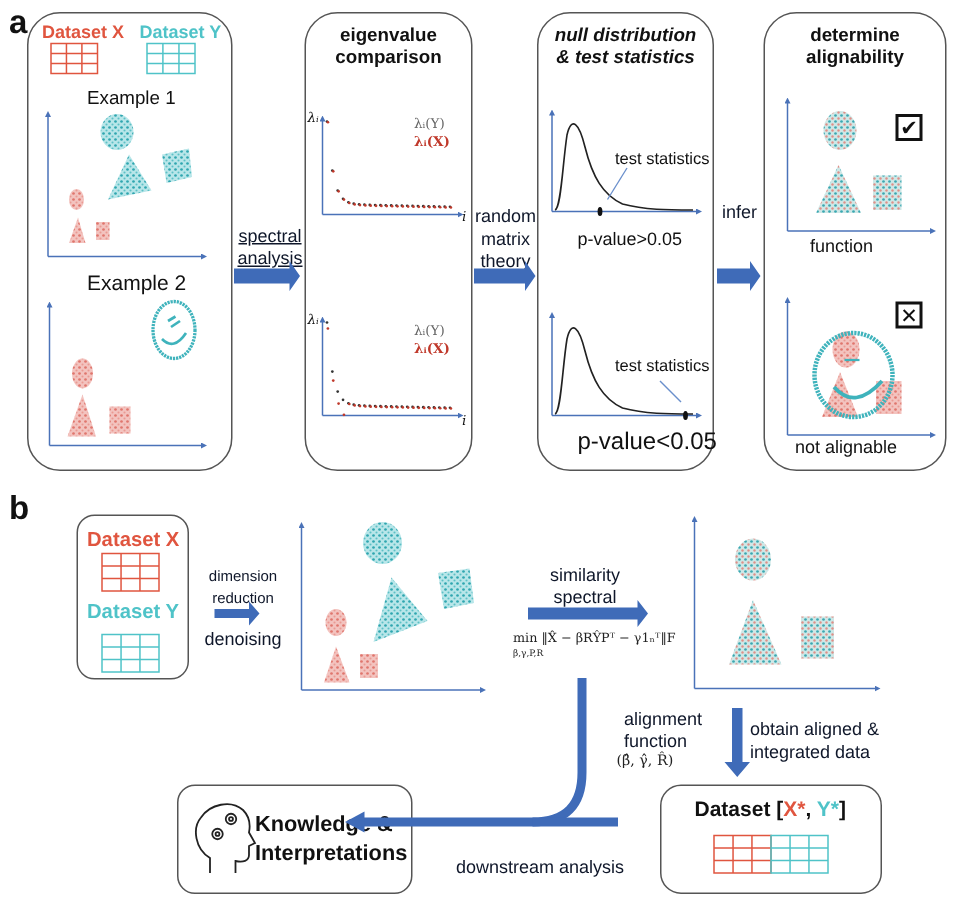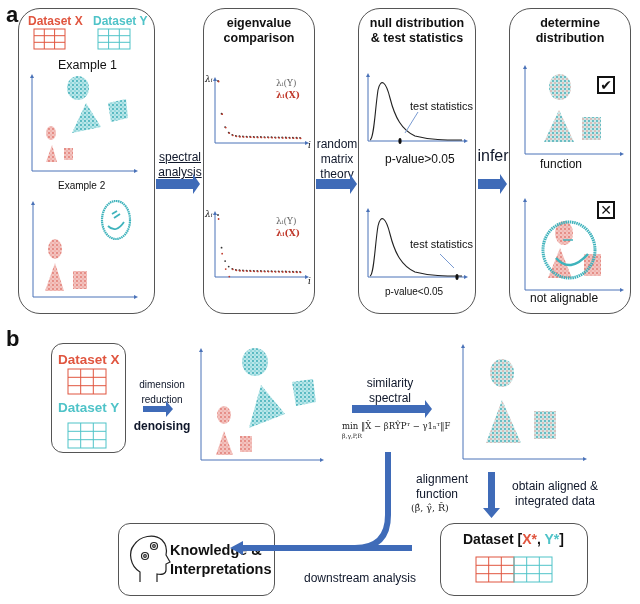--- a/index.html
+++ b/index.html
@@ -20,74 +20,74 @@
 <div class="plabel" style="left:6px;top:2px;">a</div>
 
 <div class="panel" style="left:18px;top:8px;width:137px;height:306px;"></div>
 <div class="panel" style="left:203px;top:8px;width:112px;height:306px;"></div>
 <div class="panel" style="left:358px;top:8px;width:118px;height:306px;"></div>
 <div class="panel" style="left:509px;top:8px;width:122px;height:306px;"></div>
 
 <div class="abs bold" style="left:28px;top:14px;font-size:12px;color:#e0553f;">Dataset X</div>
 <div class="abs bold" style="left:93px;top:14px;font-size:12px;color:#4fc3c8;">Dataset Y</div>
 <div class="abs" style="left:58px;top:58px;font-size:12.5px;">Example 1</div>
-<div class="abs" style="left:58px;top:180px;font-size:10px;">Example 2</div>
+<div class="abs" style="left:58px;top:180px;font-size:14px;">Example 2</div>
 
 <div class="ttl" style="left:203px;top:16px;width:112px;white-space:pre-line;">eigenvalue
 comparison</div>
-<div class="ttl" style="left:358px;top:16px;width:118px;white-space:pre-line;">null distribution
+<div class="ttl" style="left:358px;top:16px;width:118px;white-space:pre-line;font-style:italic;">null distribution
 &amp; test statistics</div>
 <div class="ttl" style="left:509px;top:16px;width:122px;white-space:pre-line;">determine
-distribution</div>
+alignability</div>
 
 <div class="lbl" style="left:152px;top:150px;width:56px;white-space:pre-line;font-size:12px;text-decoration:underline;">spectral
 analysis</div>
 <div class="lbl" style="left:313px;top:137px;width:48px;white-space:pre-line;font-size:12px;">random
 matrix
 theory</div>
-<div class="lbl" style="left:476px;top:148px;width:34px;font-size:16px;">infer</div>
+<div class="lbl" style="left:476px;top:134px;width:34px;font-size:12px;">infer</div>
 
 <div class="abs" style="left:276px;top:78px;font-family:'DejaVu Serif',serif;font-size:9px;color:#666;">λᵢ(Y)</div>
 <div class="abs" style="left:276px;top:90px;font-family:'DejaVu Serif',serif;font-size:9px;color:#c0392b;font-weight:bold;">λᵢ(X)</div>
 <div class="abs" style="left:276px;top:216px;font-family:'DejaVu Serif',serif;font-size:9px;color:#666;">λᵢ(Y)</div>
 <div class="abs" style="left:276px;top:228px;font-family:'DejaVu Serif',serif;font-size:9px;color:#c0392b;font-weight:bold;">λᵢ(X)</div>
 <div class="abs" style="left:205px;top:74px;font-family:'DejaVu Serif',serif;font-size:9px;font-style:italic;">λᵢ</div>
 <div class="abs" style="left:308px;top:140px;font-family:'DejaVu Serif',serif;font-size:9px;font-style:italic;">i</div>
 <div class="abs" style="left:205px;top:209px;font-family:'DejaVu Serif',serif;font-size:9px;font-style:italic;">λᵢ</div>
 <div class="abs" style="left:308px;top:276px;font-family:'DejaVu Serif',serif;font-size:9px;font-style:italic;">i</div>
 
 <div class="abs" style="left:410px;top:100px;font-size:11px;">test statistics</div>
 <div class="abs" style="left:385px;top:152px;font-size:12px;">p-value&gt;0.05</div>
 <div class="abs" style="left:410px;top:238px;font-size:11px;">test statistics</div>
-<div class="abs" style="left:385px;top:286px;font-size:10px;">p-value&lt;0.05</div>
+<div class="abs" style="left:385px;top:286px;font-size:16px;">p-value&lt;0.05</div>
 
 <div class="abs" style="left:540px;top:157px;font-size:12px;">function</div>
 <div class="abs" style="left:530px;top:291px;font-size:12px;">not alignable</div>
 <div class="abs" style="left:597px;top:76px;width:18px;height:18px;border:2px solid #111;box-sizing:border-box;font-size:14px;line-height:14px;text-align:center;font-weight:bold;">✔</div>
 <div class="abs" style="left:597px;top:201px;width:18px;height:18px;border:2px solid #111;box-sizing:border-box;font-size:14px;line-height:14px;text-align:center;font-weight:bold;">✕</div>
 
 <div class="plabel" style="left:6px;top:326px;">b</div>
 <div class="panel" style="left:51px;top:343px;width:75px;height:110px;border-radius:12px;"></div>
 <div class="abs bold" style="left:58px;top:352px;font-size:13.5px;color:#e0553f;">Dataset X</div>
 <div class="abs bold" style="left:58px;top:400px;font-size:13.5px;color:#4fc3c8;">Dataset Y</div>
 
 <div class="lbl" style="left:130px;top:377px;width:64px;white-space:pre-line;font-size:10px;">dimension
 reduction</div>
-<div class="lbl" style="left:130px;top:419px;width:64px;font-size:12px;font-weight:bold;">denoising</div>
+<div class="lbl" style="left:130px;top:419px;width:64px;font-size:12px;">denoising</div>
 
 <div class="lbl" style="left:350px;top:376px;width:80px;white-space:pre-line;font-size:12px;">similarity
 spectral</div>
 <div class="formula" style="left:342px;top:421px;text-align:center;">min ‖X̂ − βRŶPᵀ − γ1ₙᵀ‖F</div>
 <div class="formula" style="left:342px;top:432px;font-size:6px;">β,γ,P,R</div>
 
 <div class="lbl" style="left:416px;top:472px;width:60px;white-space:pre-line;font-size:12px;text-align:left;">alignment
 function</div>
 <div class="formula" style="left:394px;top:502px;font-size:9.5px;margin-left:17px;">(β̂, γ̂, R̂)</div>
 
-<div class="lbl" style="left:500px;top:479px;width:110px;white-space:pre-line;font-size:12px;text-align:center;">obtain aligned &amp;
+<div class="lbl" style="left:500px;top:479px;width:110px;white-space:pre-line;font-size:12px;text-align:left;">obtain aligned &amp;
 integrated data</div>
 
 <div class="panel" style="left:440px;top:523px;width:148px;height:73px;border-radius:14px;"></div>
 <div class="abs bold" style="left:463px;top:531px;font-size:14px;">
   <span>Dataset [</span><span style="color:#e0553f;">X*</span><span>, </span><span style="color:#4fc3c8;">Y*</span><span>]</span>
 </div>
 
 <div class="lbl" style="left:300px;top:571px;width:120px;font-size:12px;">downstream analysis</div>
 
 <div class="panel" style="left:118px;top:523px;width:157px;height:73px;border-radius:12px;"></div>

